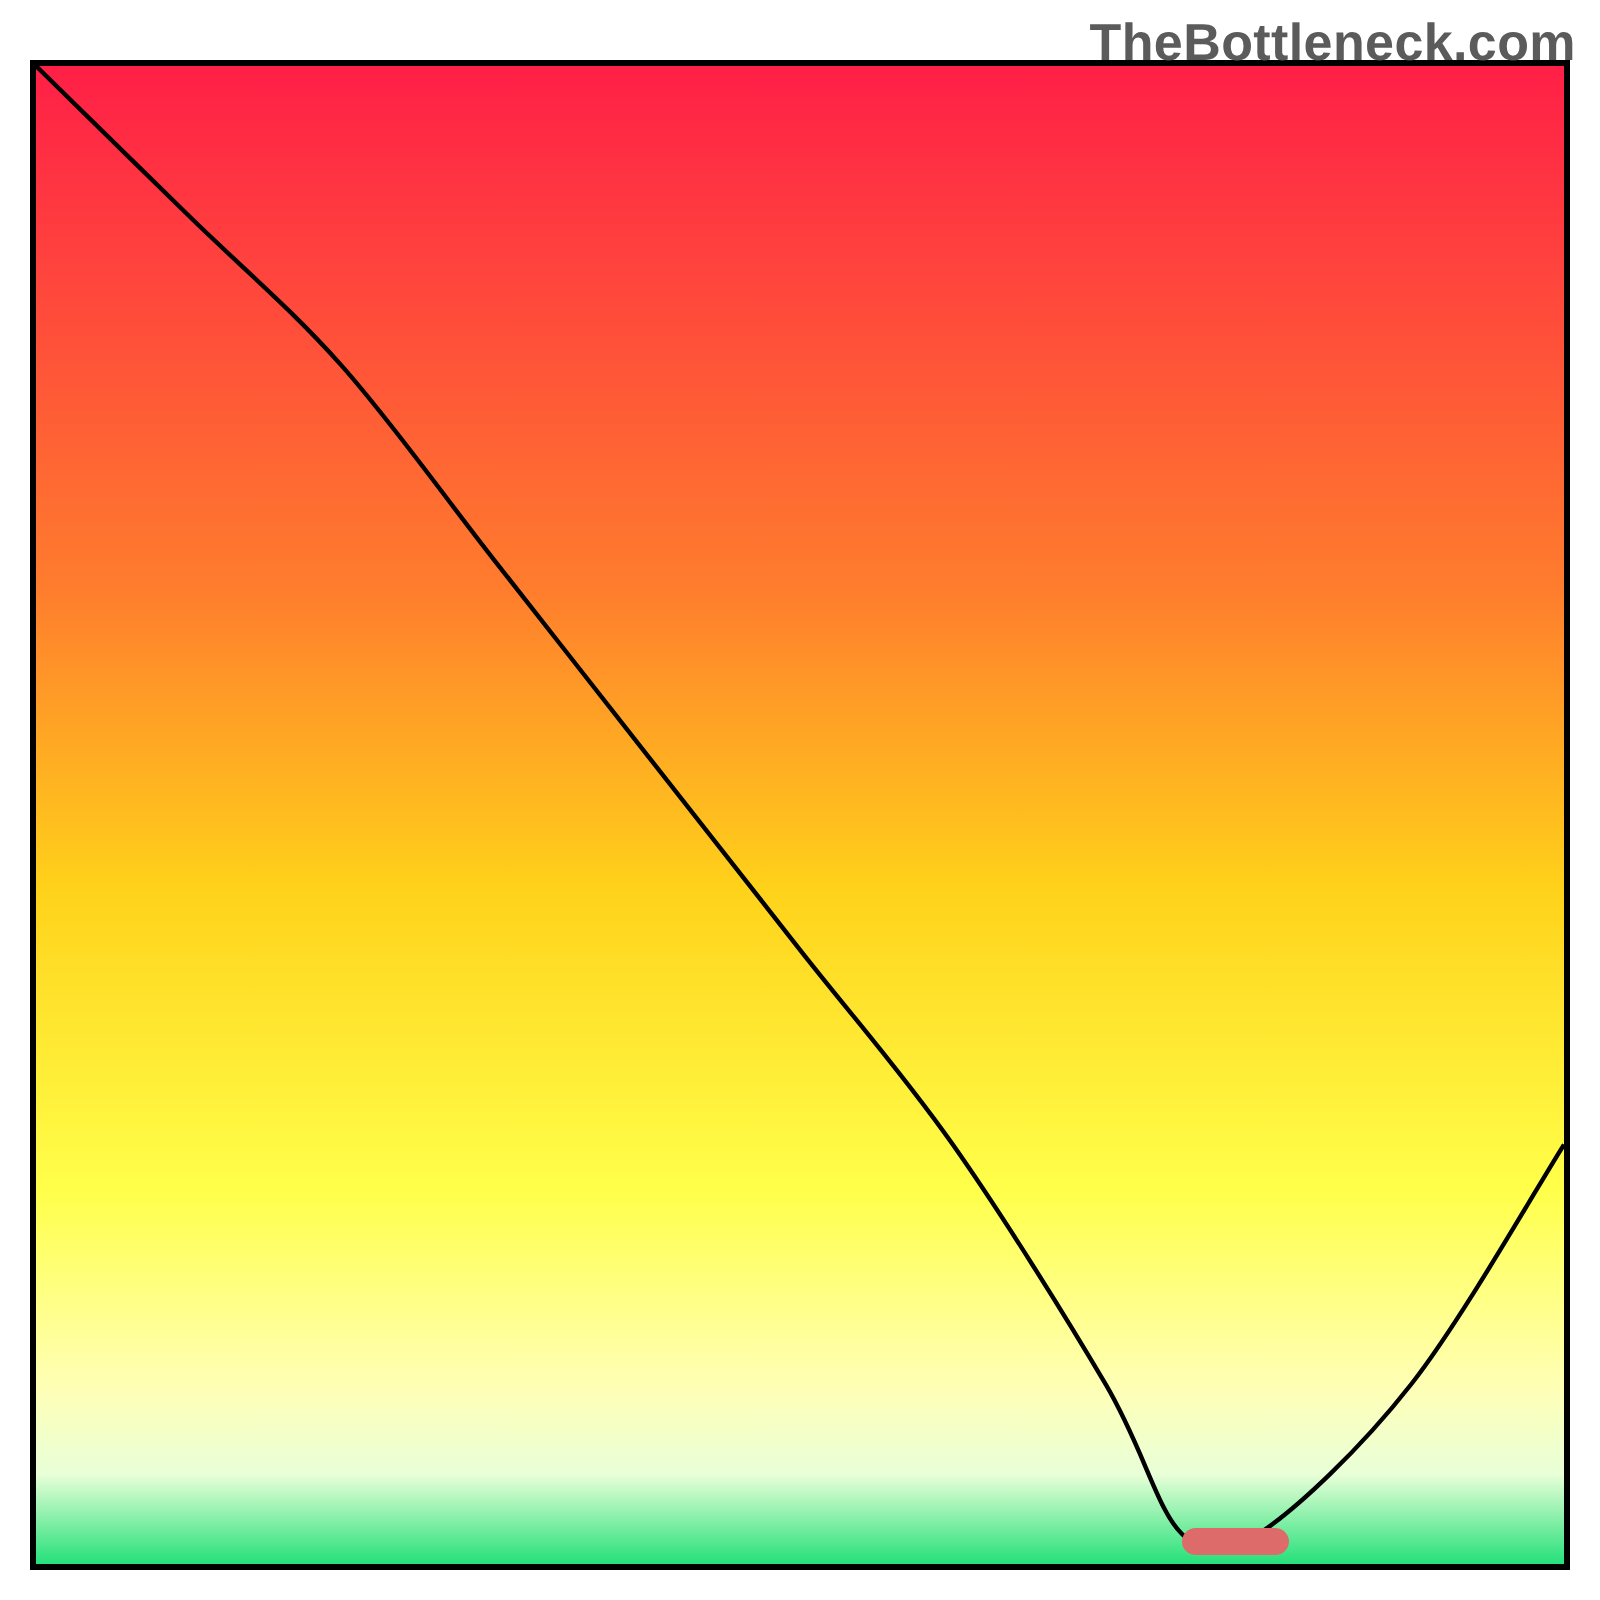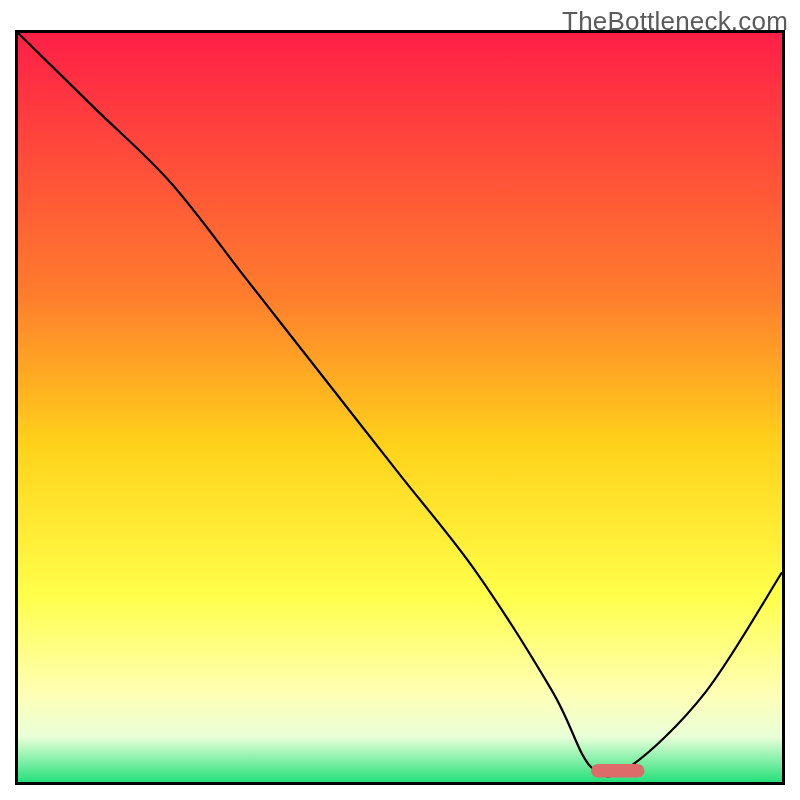--- a/index.html
+++ b/index.html
@@ -14,21 +14,21 @@
   .container {
     position: relative;
     width: 800px;
     height: 800px;
   }
   .watermark {
     position: absolute;
     top: 6px;
     right: 12px;
     font-size: 26px;
-    font-weight: 400;
+    font-weight: 700;
     color: #5b5b5b;
     letter-spacing: 0.2px;
     z-index: 10;
   }
   .plot-area {
     position: absolute;
     left: 15px;
     top: 30px;
     width: 770px;
     height: 755px;

